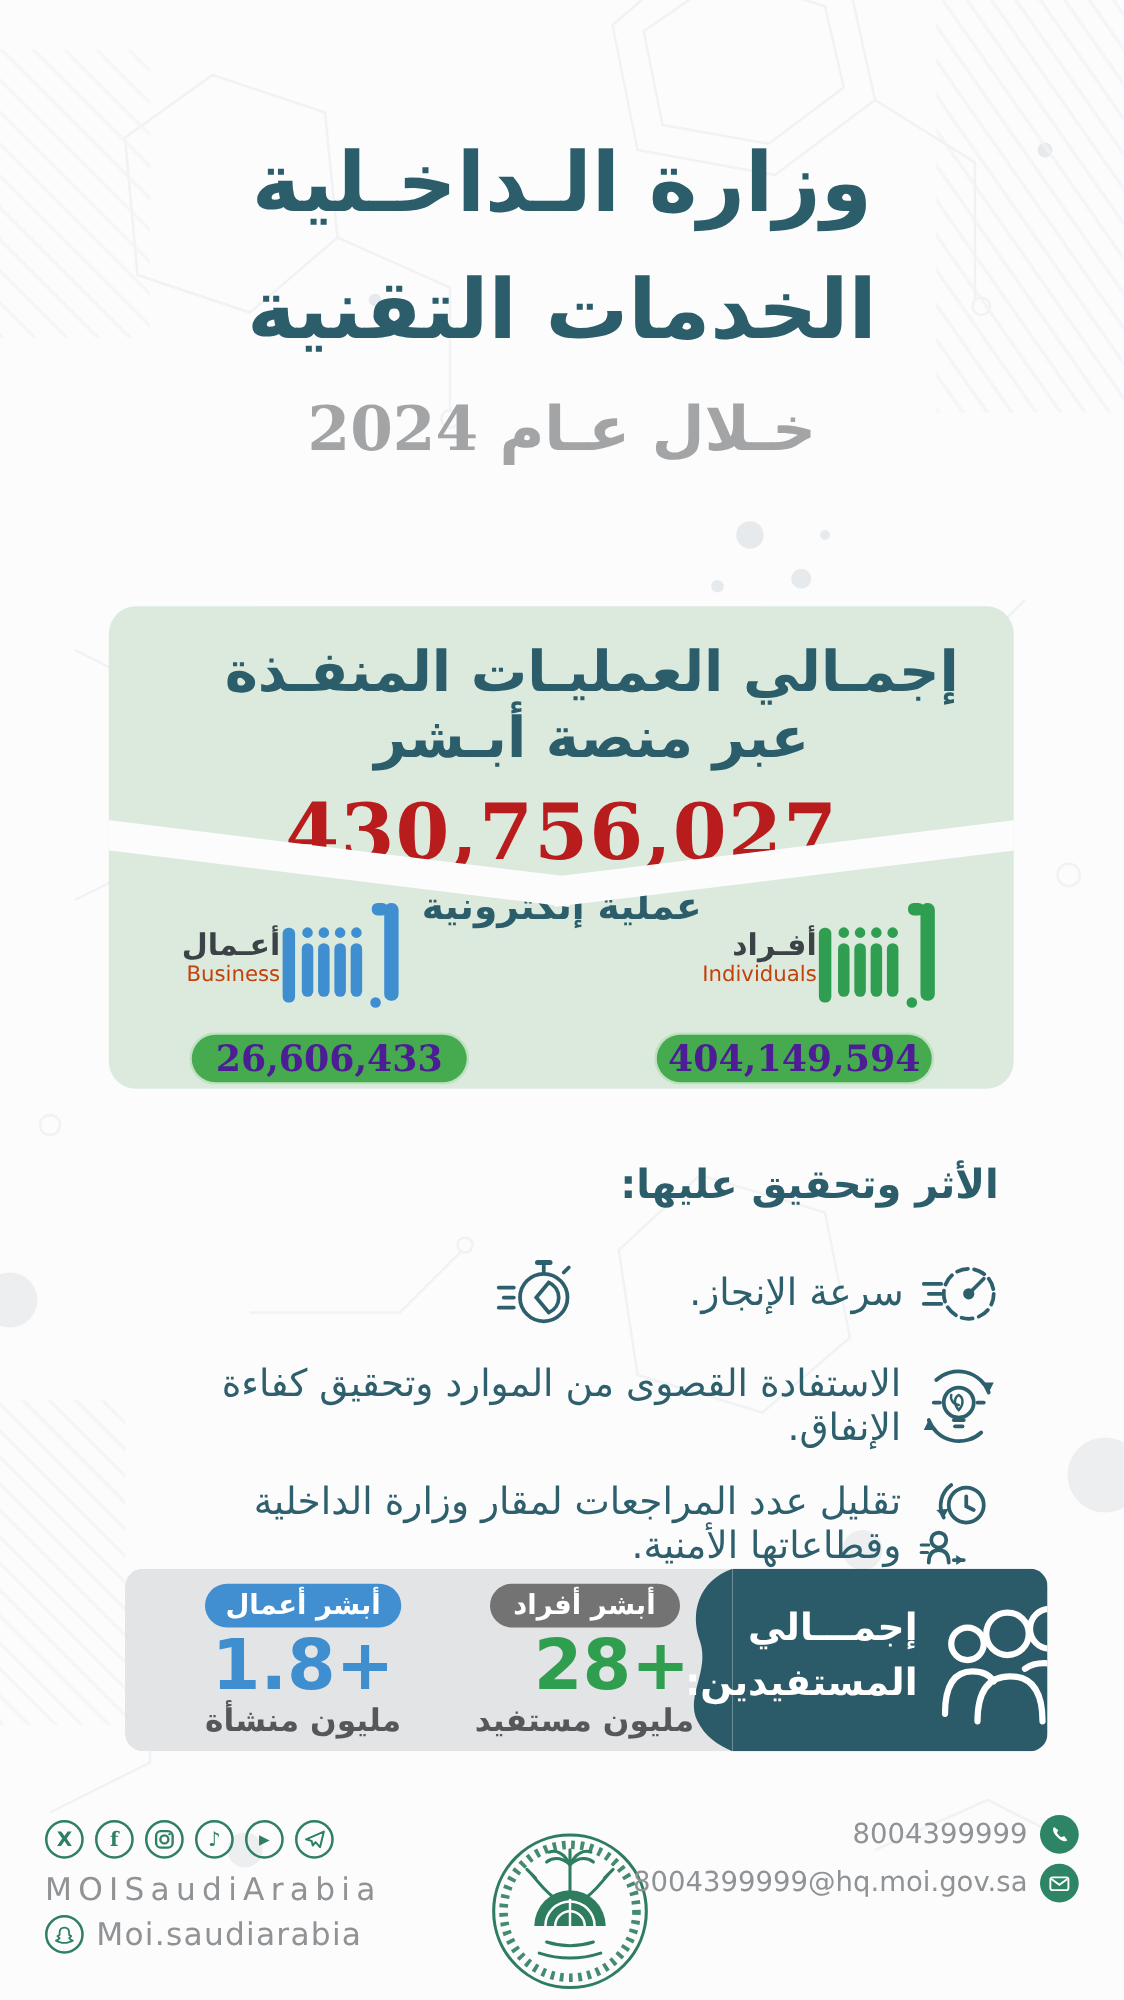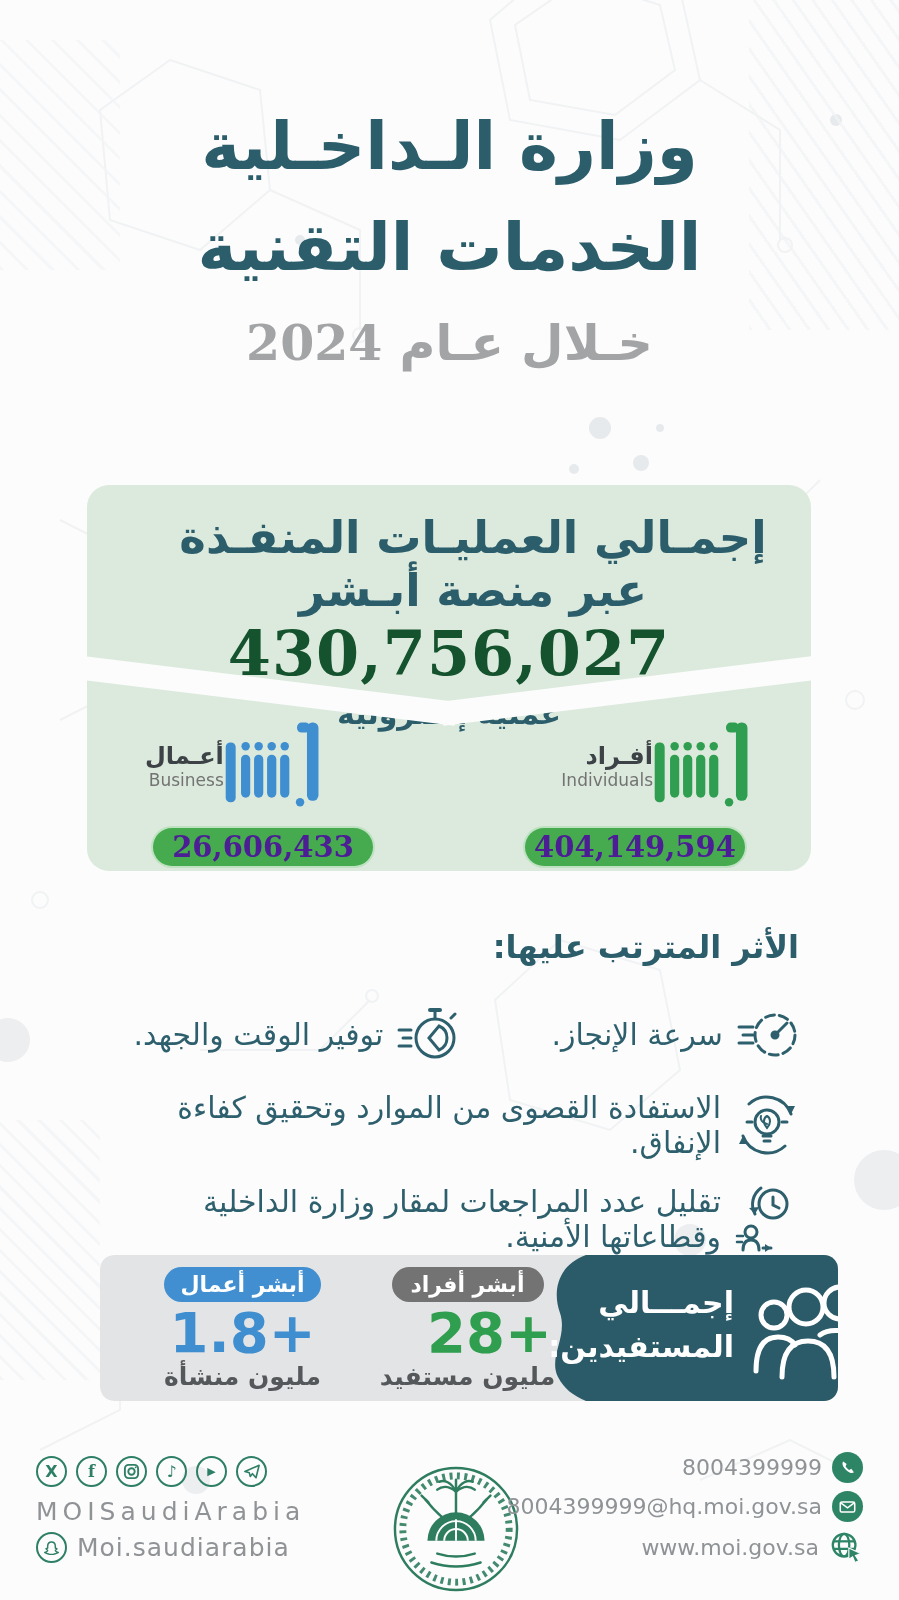--- a/index.html
+++ b/index.html
@@ -23,31 +23,31 @@
   .header{position:absolute;top:96px;left:0;right:0;text-align:center;z-index:1;}
   .title-line{font-size:66px;font-weight:bold;color:#2b5d6b;line-height:101px;}
   .subtitle{font-size:49px;font-weight:bold;color:#a2a4a6;margin-top:16px;}
   .subtitle .year{font-family:"DejaVu Serif","Liberation Serif",serif;}
 
   
   .panel{position:absolute;top:485px;left:87px;width:724px;height:386px;
     background:#dceadd;border-radius:22px;overflow:hidden;text-align:center;z-index:1;}
   .panel-heading{margin-top:26px;font-size:45px;font-weight:bold;color:#2b5d6b;margin-left:48px;}
   .panel-total{font-family:"DejaVu Serif","Liberation Serif",serif;font-size:62px;
-    font-weight:bold;color:#14532d;margin-top:0;direction:ltr;letter-spacing:1px;}
+    font-weight:bold;color:#b91c1c;margin-top:12px;direction:ltr;letter-spacing:1px;}
   .panel-unit{font-size:30px;font-weight:bold;color:#2b5d6b;margin-top:6px;}
   .stripe{position:absolute;background:#fcfcfd;height:24px;width:53%;top:170px;}
   .stripe-l{left:-12px;transform-origin:left center;transform:rotate(7deg);}
   .stripe-r{right:-12px;transform-origin:right center;transform:rotate(-7deg);}
   .logos{position:absolute;top:236px;left:0;right:0;display:flex;
     justify-content:space-between;padding:0 58px;}
   .logo-group{display:flex;align-items:center;}
   .logo-labels{text-align:right;}
   .logo-label-ar{font-size:24px;font-weight:bold;color:#3c4246;line-height:26px;}
-  .logo-label-en{font-size:17px;color:#737373;line-height:22px;}
+  .logo-label-en{font-size:17px;color:#c2410c;line-height:22px;}
   .pills{position:absolute;bottom:3px;left:0;right:0;display:flex;
     justify-content:space-between;padding:0 64px;}
   .pill{width:220px;height:38px;border-radius:21px;background:#45ab4e;
     border:2px solid rgba(255,255,255,.65);color:#4c1d95;direction:ltr;
     font-family:"DejaVu Serif","Liberation Serif",serif;font-size:29px;font-weight:bold;
     display:flex;align-items:center;justify-content:center;}
 
   
   .impact{position:absolute;top:928px;right:100px;left:90px;z-index:1;}
   .impact-heading{font-size:32px;font-weight:bold;color:#2b5d6b;text-align:right;}
@@ -206,21 +206,21 @@
     </div>
   </div>
 
   <div class="pills">
     <div class="pill">404,149,594</div>
     <div class="pill">26,606,433</div>
   </div>
 </div>
 
 <div class="impact">
-  <div class="impact-heading">الأثر المترتب عليها:</div>
+  <div class="impact-heading">الأثر وتحقيق عليها:</div>
 
   <div class="impact-row impact-row1">
     <svg class="impact-icon" width="62" height="58" viewBox="0 0 62 58">
       <g fill="none" stroke="#2d5f6d" stroke-width="3" stroke-linecap="round">
         <circle cx="38" cy="30" r="20" stroke-dasharray="9 5"></circle>
         <line x1="38" y1="30" x2="50" y2="18"></line>
         <circle cx="38" cy="30" r="3" fill="#2d5f6d"></circle>
         <line x1="2" y1="22" x2="16" y2="22"></line>
         <line x1="6" y1="30" x2="16" y2="30"></line>
         <line x1="2" y1="38" x2="16" y2="38"></line>
@@ -233,21 +233,20 @@
         <circle cx="38" cy="34" r="19"></circle>
         <line x1="33" y1="6" x2="43" y2="6" stroke-width="4"></line>
         <line x1="38" y1="7" x2="38" y2="14"></line>
         <line x1="54" y1="14" x2="58" y2="10"></line>
         <path d="M42 22 A13 13 0 0 1 42 46 L32 34 Z"></path>
         <line x1="2" y1="26" x2="14" y2="26"></line>
         <line x1="6" y1="34" x2="14" y2="34"></line>
         <line x1="2" y1="42" x2="14" y2="42"></line>
       </g>
     </svg>
-    <div class="impact-text">توفير الوقت والجهد.</div>
   </div>
 
   <div class="impact-row impact-row2">
     <svg class="impact-icon" width="64" height="62" viewBox="0 0 64 62">
       <g fill="none" stroke="#2d5f6d" stroke-width="3" stroke-linecap="round">
         <path d="M14 10 A26 26 0 0 1 56 20"></path>
         <polygon points="56,20 50,12 60,12" fill="#2d5f6d" stroke="none"></polygon>
         <path d="M50 52 A26 26 0 0 1 8 42"></path>
         <polygon points="8,42 14,50 4,50" fill="#2d5f6d" stroke="none"></polygon>
         <circle cx="32" cy="28" r="12"></circle>
@@ -398,28 +397,14 @@
       <span>8004399999@hq.moi.gov.sa</span>
       <span class="contact-badge">
         <svg width="17" height="14" viewBox="0 0 20 16">
             <g fill="none" stroke="#ffffff" stroke-width="1.8">
               <rect x="1.5" y="2" width="17" height="12" rx="2"></rect>
               <polyline points="2.5,3.5 10,9 17.5,3.5"></polyline>
             </g>
           </svg>
       </span>
     </div>
-    <div class="contact-row">
-      <span>www.moi.gov.sa</span>
-      <span style="width:34px;height:34px;display:flex;align-items:center;justify-content:center;">
-        <svg width="34" height="34" viewBox="0 0 36 36">
-          <g fill="none" stroke="#2e8566" stroke-width="2.4">
-            <circle cx="16" cy="16" r="12"></circle>
-            <ellipse cx="16" cy="16" rx="5.5" ry="12"></ellipse>
-            <line x1="4.5" y1="12" x2="27.5" y2="12"></line>
-            <line x1="4.5" y1="20" x2="27.5" y2="20"></line>
-          </g>
-          <polygon points="21,19 34,25 28,27 31.5,32.5 27.5,34.5 25,28.5 21,31" fill="#2e8566" stroke="#fcfcfd" stroke-width="1.2"></polygon>
-        </svg>
-      </span>
-    </div>
   </div>
 </div>
 
 </body></html>

